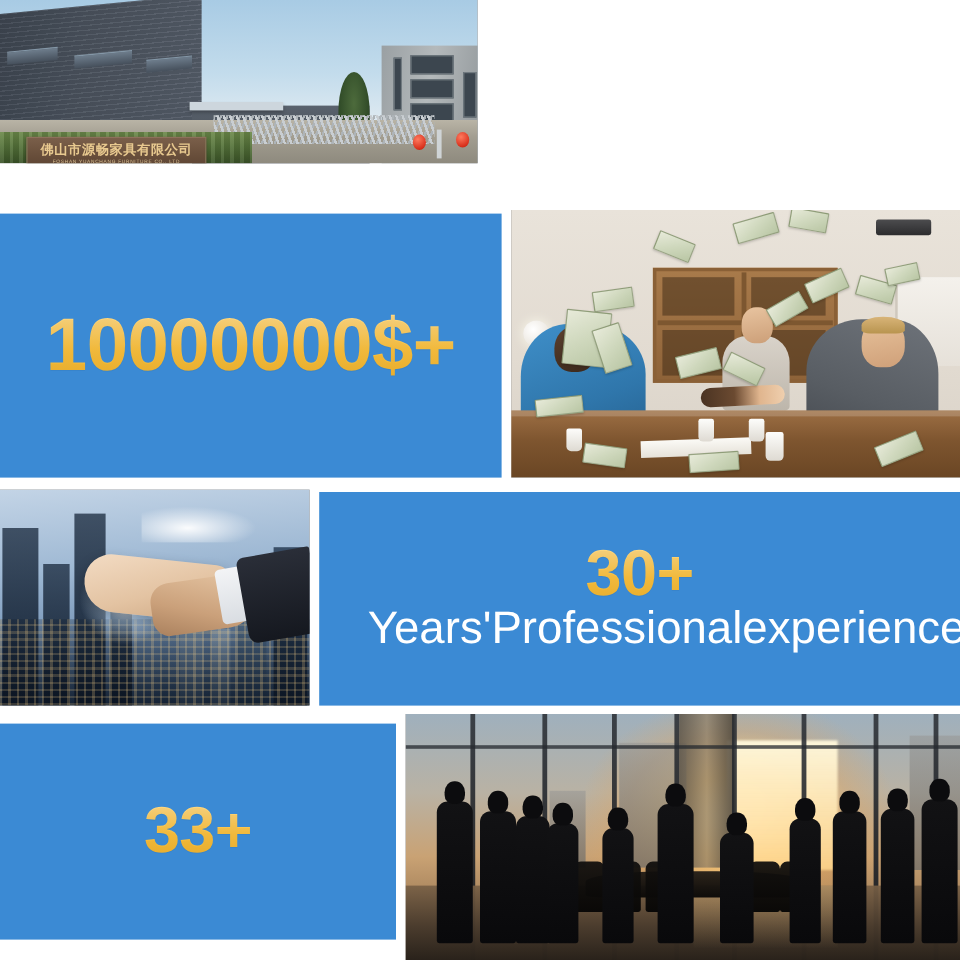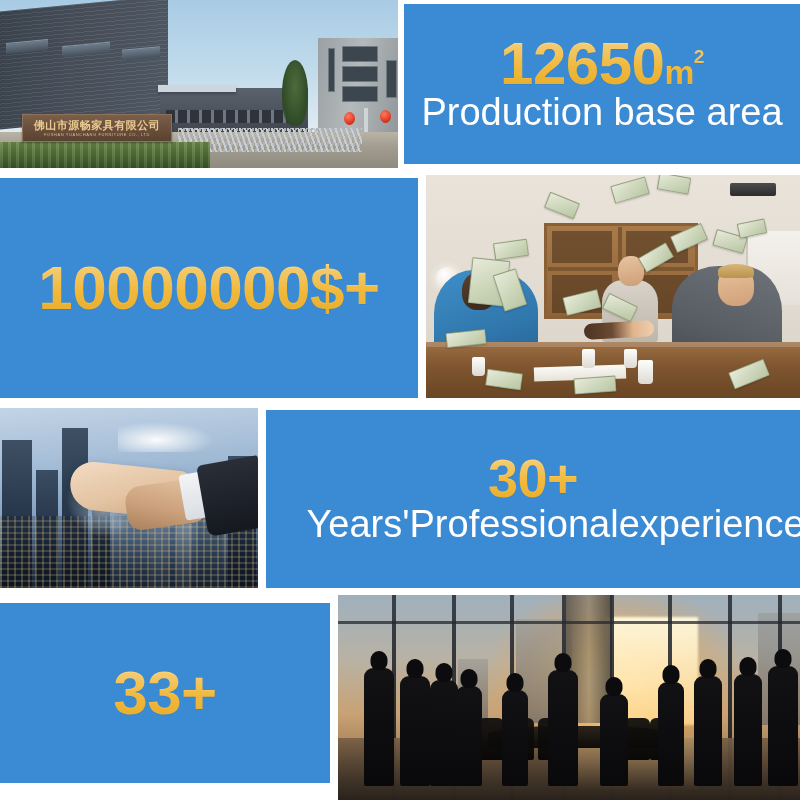--- a/index.html
+++ b/index.html
@@ -61,21 +61,21 @@
   }
   .stat-label {
     color: #ffffff;
     font-weight: 400;
     line-height: 1.05;
     white-space: nowrap;
   }
 
   
   #row1-photo {
-    left: 0; top: 0; width: 398px; height: 168px;
+    left: 0; top: 0; width: 398px; height: 136px;
   }
   #row1-stat {
     left: 404px; top: 4px; width: 396px; height: 160px;
   }
   #row1-stat .stat-number { font-size: 60px; margin-bottom: 1px; }
   #row1-stat .stat-label  { font-size: 38px; }
 
   
   #row2-stat {
     left: 0; top: 178px; width: 418px; height: 220px;
@@ -94,21 +94,21 @@
   #row3-stat {
     left: 266px; top: 410px; width: 534px; height: 178px;
   }
   #row3-stat .stat-number { font-size: 54px; margin-bottom: 0px; }
   #row3-stat .stat-label  { font-size: 38px; margin-left: 45px; }
 
   
   #row4-stat {
     left: 0; top: 603px; width: 330px; height: 180px;
   }
-  #row4-stat .stat-number { font-size: 62px; margin-bottom: 1px; }
+  #row4-stat .stat-number { font-size: 54px; margin-bottom: 1px; }
   #row4-stat .stat-label  { font-size: 38px; }
 
   #row4-photo {
     left: 338px; top: 595px; width: 462px; height: 205px;
   }
 
   
   #row1-photo .sky {
     position: absolute; inset: 0;
     background: linear-gradient(180deg, #a8cbe4 0%, #c3dcec 45%, #dfeaf1 75%, #e6ecec 100%);
@@ -480,26 +480,20 @@
     <div class="lamp" data-interactable="false"></div>
     <div class="lantern l1" data-interactable="false"></div>
     <div class="lantern l2" data-interactable="false"></div>
     <div class="hedge" data-interactable="false"></div>
     <div class="signboard" data-interactable="false">
       <span class="sign-cn" data-interactable="false">佛山市源畅家具有限公司</span>
       <span class="sign-en" data-interactable="false">FOSHAN YUANCHANG FURNITURE CO., LTD</span>
     </div>
   </div>
 
-  <div class="panel stat-panel" id="row1-stat" data-interactable="false">
-    <div class="stat-number" data-interactable="false">
-      <span data-interactable="false">12650</span><span class="stat-unit" data-interactable="false">m</span><span class="stat-sup" data-interactable="false">2</span>
-    </div>
-    <div class="stat-label" data-interactable="false">Production base area</div>
-  </div>
 
   <div class="panel stat-panel" id="row2-stat" data-interactable="false">
     <div class="stat-number" data-interactable="false">10000000$+</div>
   </div>
 
   <div class="panel photo-panel" id="row2-photo" data-interactable="false">
     <div class="wall" data-interactable="false"></div>
     <div class="ac-unit" data-interactable="false"></div>
     <div class="whiteboard" data-interactable="false"></div>
     <div class="shelf" data-interactable="false">

